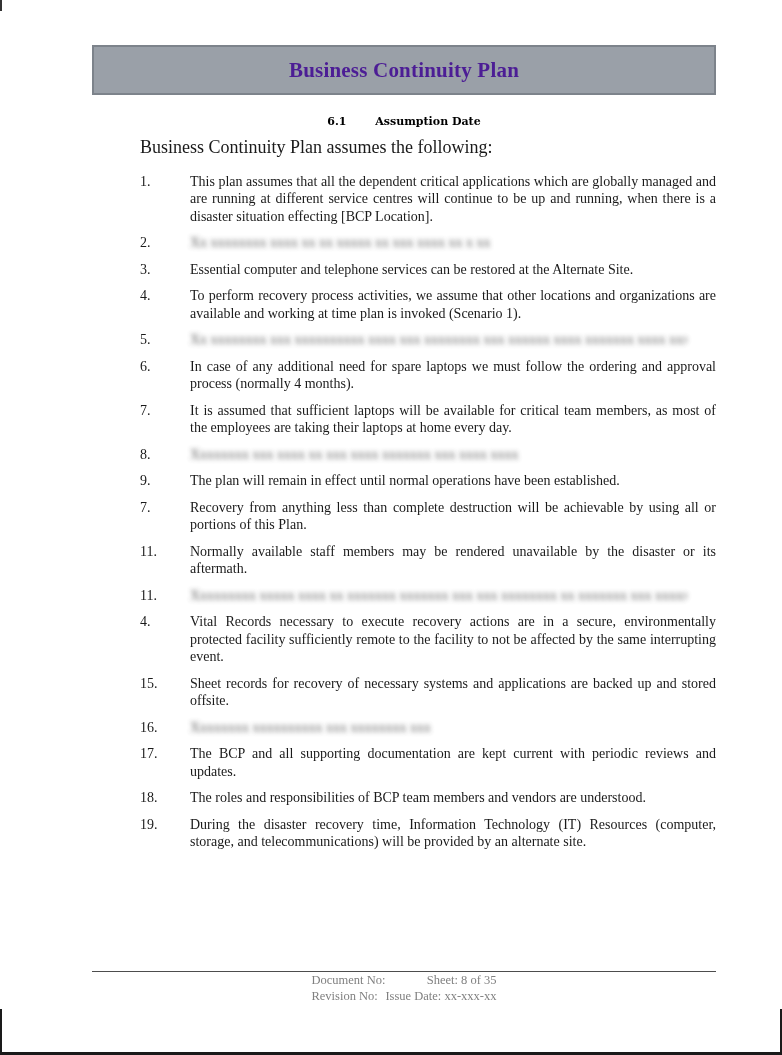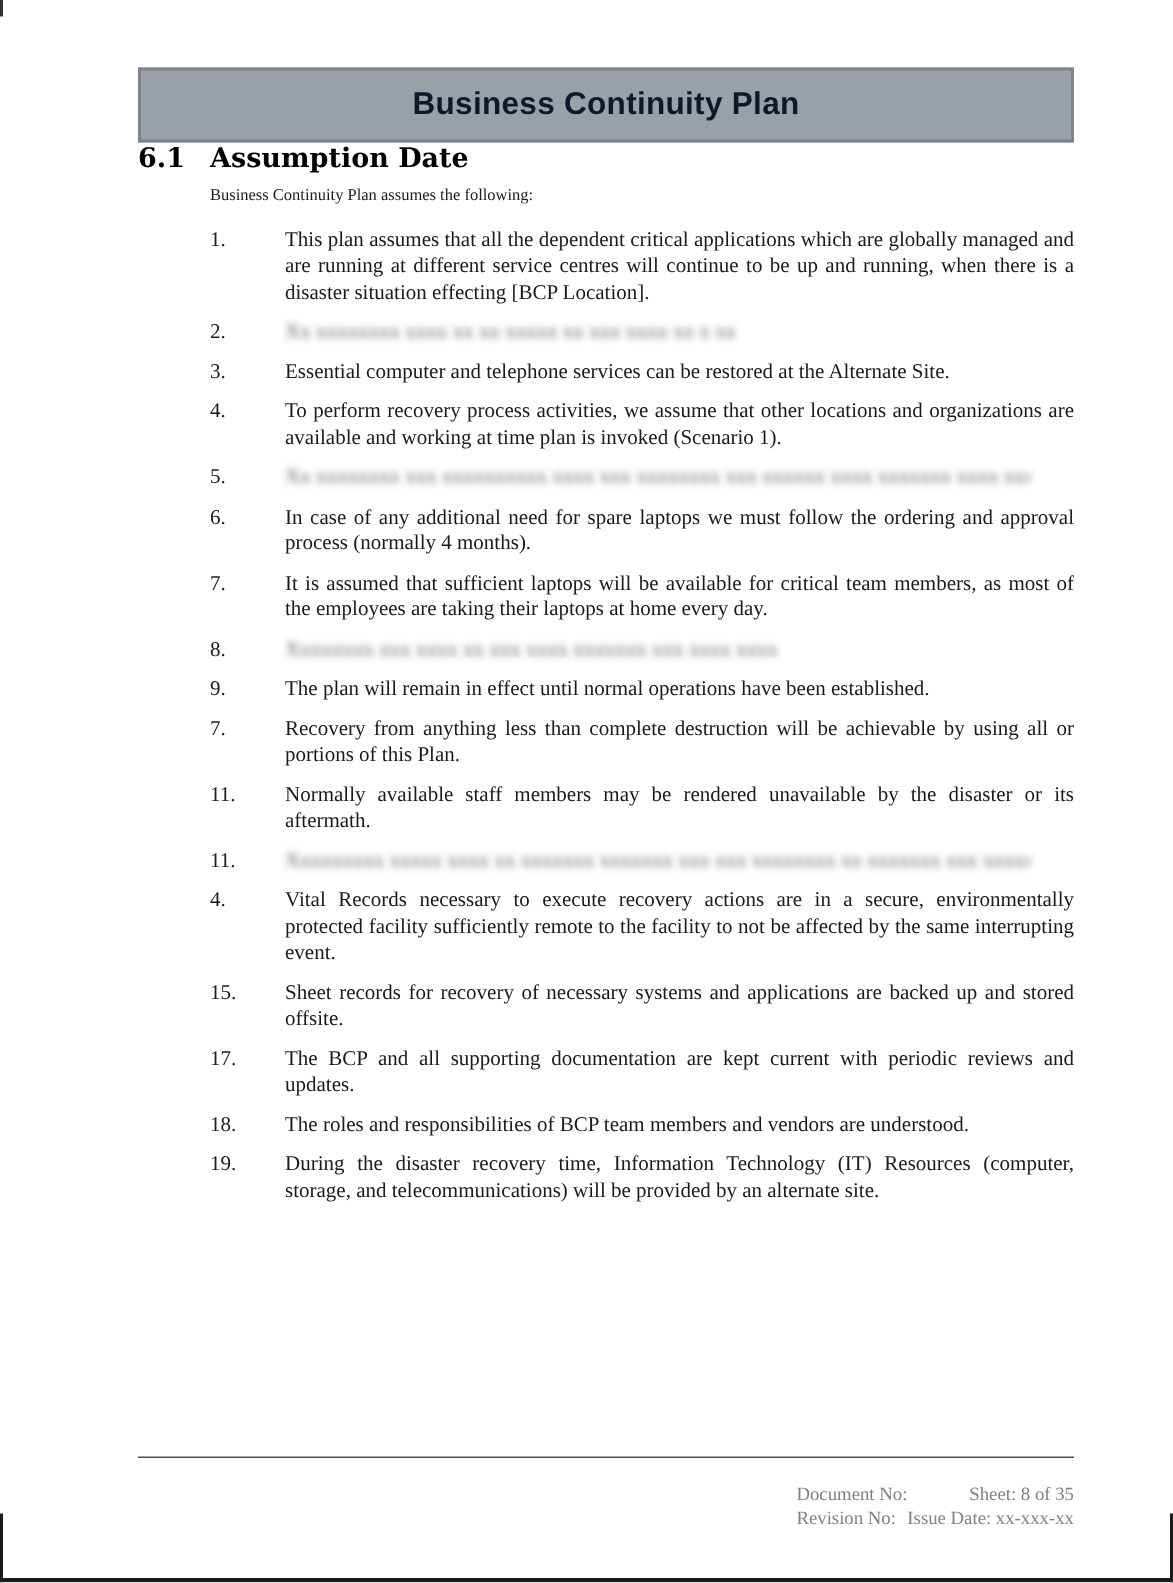--- a/index.html
+++ b/index.html
@@ -22,37 +22,39 @@
     box-sizing: border-box;
     width: 100%;
     height: 50px;
     background: #9aa0a8;
     border: 2px solid #7d838b;
     display: flex;
     align-items: center;
     justify-content: center;
   }
   .banner-title {
-    font-family: Liberation Sans, sans-serif;
+    font-family: Liberation Serif, serif;
     font-weight: bold;
     font-size: 21px;
-    color: #0f172a;
+    color: #4c1d95;
     letter-spacing: 0.2px;
   }
   .heading {
     display: flex;
+    margin-top: 20px;
     font-family: "DejaVu Serif", serif;
     font-weight: bold;
-    font-size: 18px;
+    font-size: 11px;
     color: #000000;
+    justify-content: center;
   }
   .sec-num { width: 48px; flex-shrink: 0; }
   .intro {
     margin: 8px 0 0 48px;
-    font-size: 11px;
+    font-size: 18px;
     line-height: 1.25;
   }
   ol.list {
     list-style: none;
     margin: 14px 0 0 48px;
     padding: 0;
   }
   .item {
     display: flex;
     font-size: 14px;
@@ -71,23 +73,23 @@
     overflow: hidden;
     text-align: left;
     opacity: 0.85;
   }
   .footer {
     position: absolute;
     left: 92px;
     top: 971px;
     width: 624px;
     border-top: 1px solid #4d4d4d;
-    padding-top: 16px;
-    display: flex;
-    justify-content: flex-end;
+    padding-top: 0;
+    display: flex;
+    justify-content: center;
     font-size: 12.5px;
     line-height: 16px;
     color: #808080;
   }
   .f-right { text-align: right; }
   .edge { position: absolute; background: #1a1a1a; }
   .edge-top-left { left: 0; top: 0; width: 2px; height: 11px; background: #333; }
   .edge-bottom { left: 0; right: 0; bottom: 0; height: 3px; }
   .edge-bottom-left { left: 0; bottom: 0; width: 2px; height: 46px; }
   .edge-bottom-right { right: 0; bottom: 0; width: 2px; height: 46px; }
@@ -177,20 +179,24 @@
     <li class="item">
       <span class="num">4.</span>
       <span class="txt">Vital Records necessary to execute recovery actions are in a secure, environmentally protected facility sufficiently remote to the facility to not be affected by the same interrupting event.</span>
     </li>
 
     <li class="item">
       <span class="num">15.</span>
       <span class="txt">Sheet records for recovery of necessary systems and applications are backed up and stored offsite.</span>
     </li>
 
+    <li class="item">
+      <span class="num">16.</span>
+      <span class="txt blurred" style="max-width: 240px;">Xxxxxxxx xxxxxxxxxx xxx xxxxxxxx xxxxxx</span>
+    </li>
 
     <li class="item">
       <span class="num">17.</span>
       <span class="txt">The BCP and all supporting documentation are kept current with periodic reviews and updates.</span>
     </li>
 
     <li class="item">
       <span class="num">18.</span>
       <span class="txt">The roles and responsibilities of BCP team members and vendors are understood.</span>
     </li>

